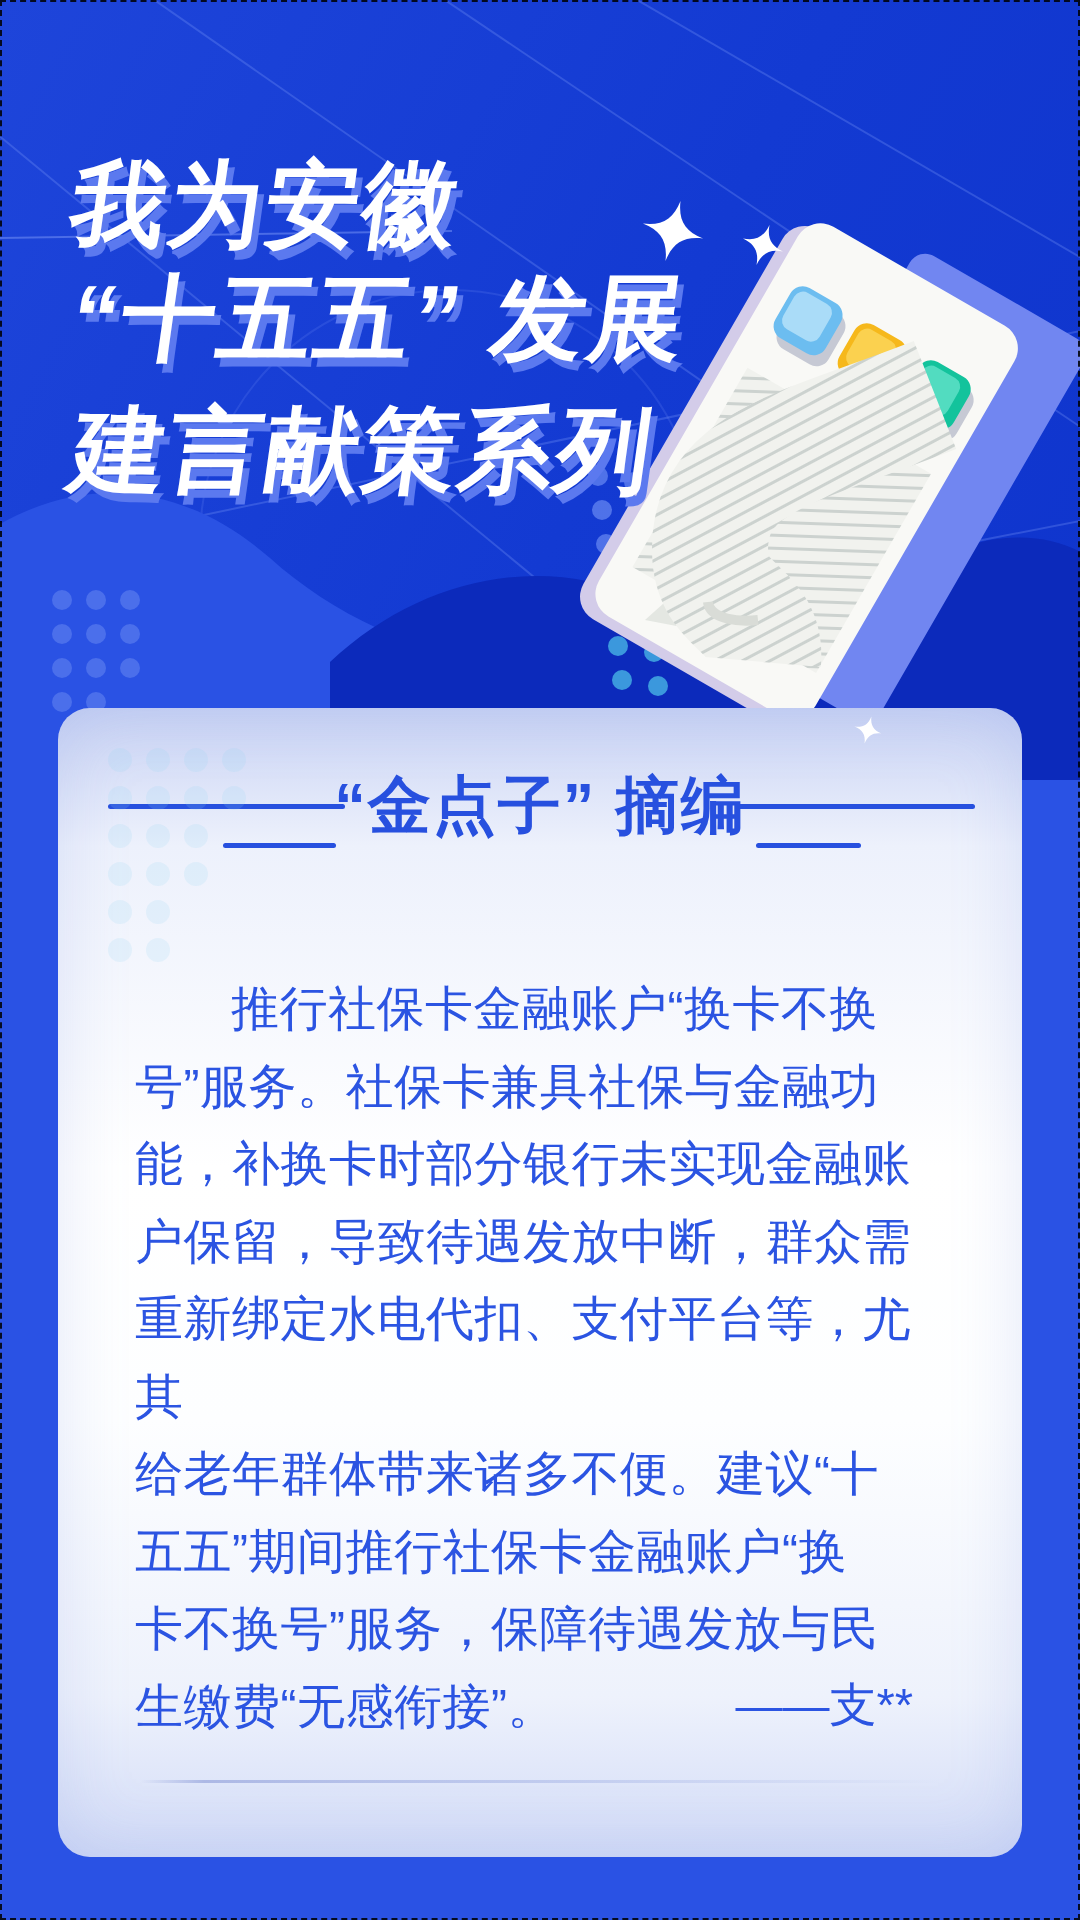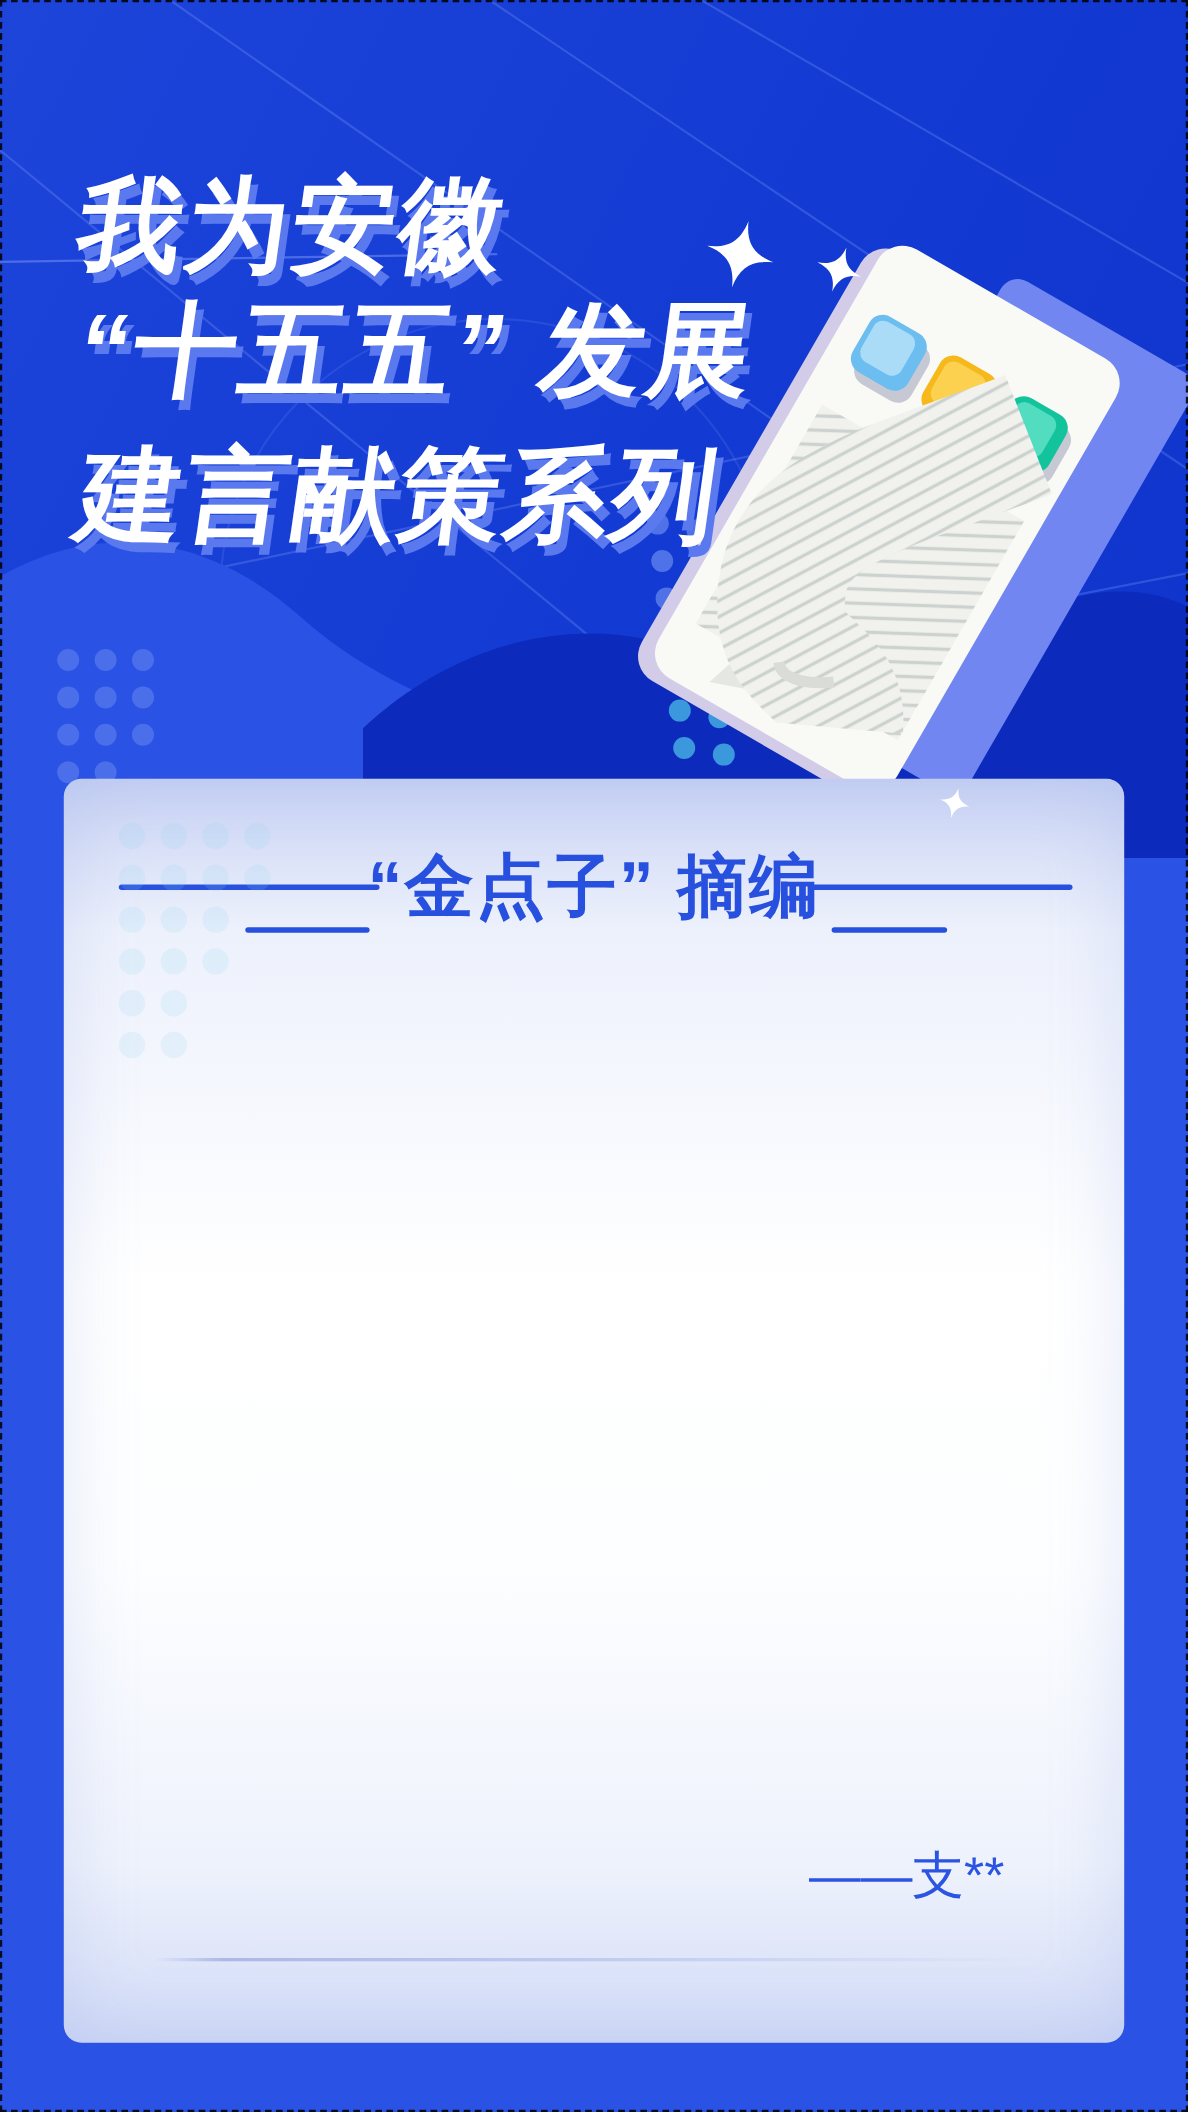--- a/index.html
+++ b/index.html
@@ -21,21 +21,21 @@
   }
   .title-1{top:150px;}
   .title-2{top:264px;}
   .title-3{top:396px;}
   
   .illus{position:absolute;left:360px;top:150px;}
   .sparkle{position:absolute;}
   
   .card{
     position:absolute;left:58px;top:708px;width:964px;height:1149px;
-    border-radius:16px;
+    border-radius:32px;
     background:linear-gradient(180deg,#c9d3f4 0%,#edf1fc 12%,#ffffff 40%,#fdfeff 62%,#eef2fc 86%,#d2dbf7 100%);
     box-shadow:inset 0 0 70px rgba(125,145,225,0.22);
   }
   .card-heading{
     position:absolute;left:0;top:55px;width:100%;
     text-align:center;font-size:63px;font-weight:900;
     color:#2750df;letter-spacing:2px;white-space:nowrap;
   }
   .deco-line{position:absolute;height:5px;background:#2750df;border-radius:3px;}
   .deco-l-long{left:50px;top:96px;width:237px;}
@@ -188,18 +188,27 @@
         <circle cx="20" cy="134" r="12"></circle>
           <circle cx="58" cy="134" r="12"></circle>
           <circle cx="96" cy="134" r="12"></circle>
         <circle cx="20" cy="172" r="12"></circle>
           <circle cx="58" cy="172" r="12"></circle>
         <circle cx="20" cy="210" r="12"></circle>
           <circle cx="58" cy="210" r="12"></circle>
       </g>
     </svg>
 
+    <p class="card-body">推行社保卡金融账户“换卡不换
+号”服务。社保卡兼具社保与金融功
+能，补换卡时部分银行未实现金融账
+户保留，导致待遇发放中断，群众需
+重新绑定水电代扣、支付平台等，尤其
+给老年群体带来诸多不便。建议“十
+五五”期间推行社保卡金融账户“换
+卡不换号”服务，保障待遇发放与民
+生缴费“无感衔接”。</p>
     <div class="attribution">——支**</div>
     <div class="footer-divider"></div>
   </div>
 
   <div class="marquee"></div>
 </div>
 
 </body></html>

